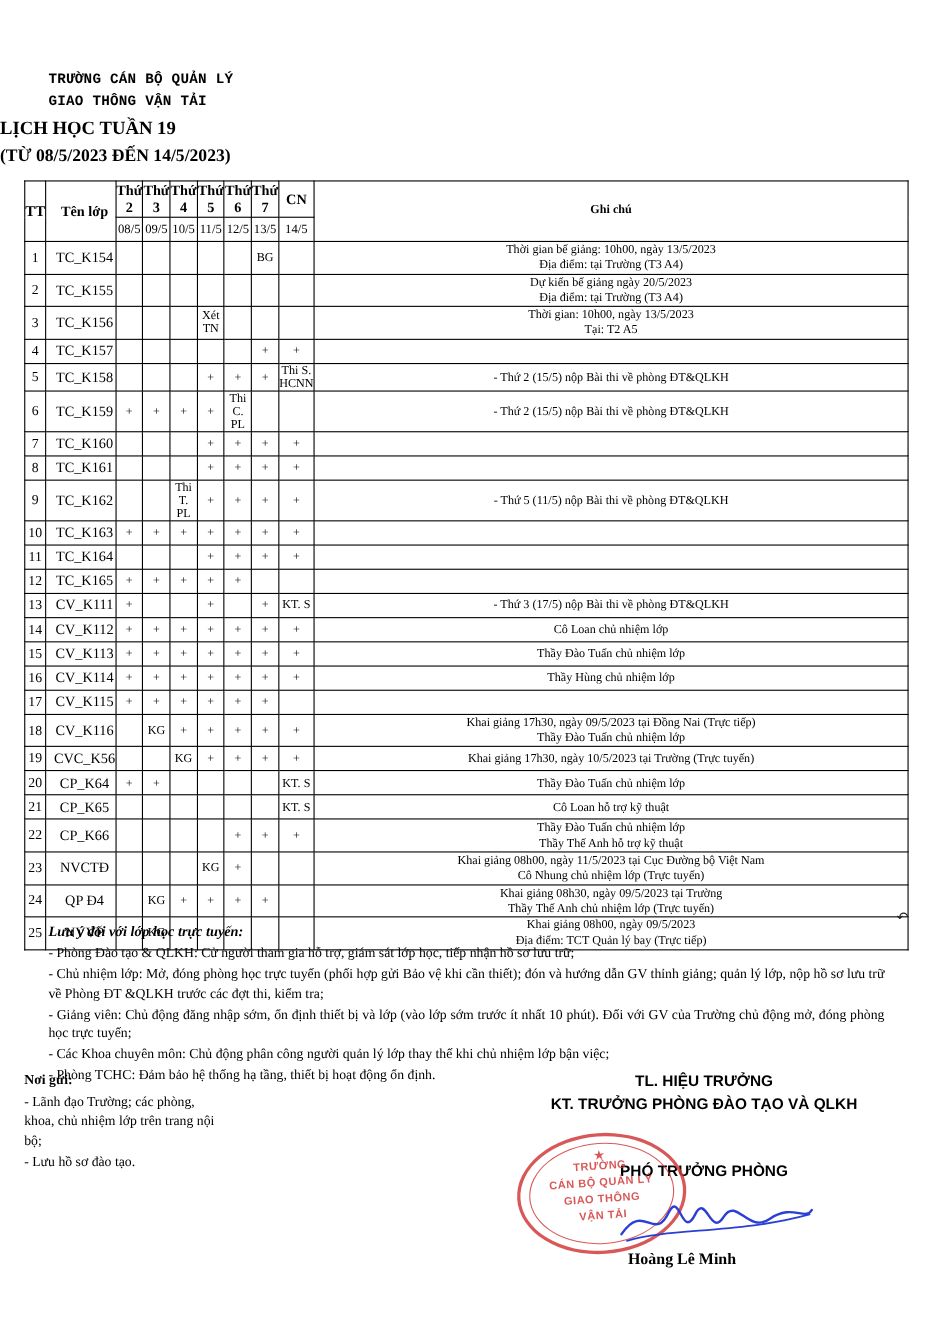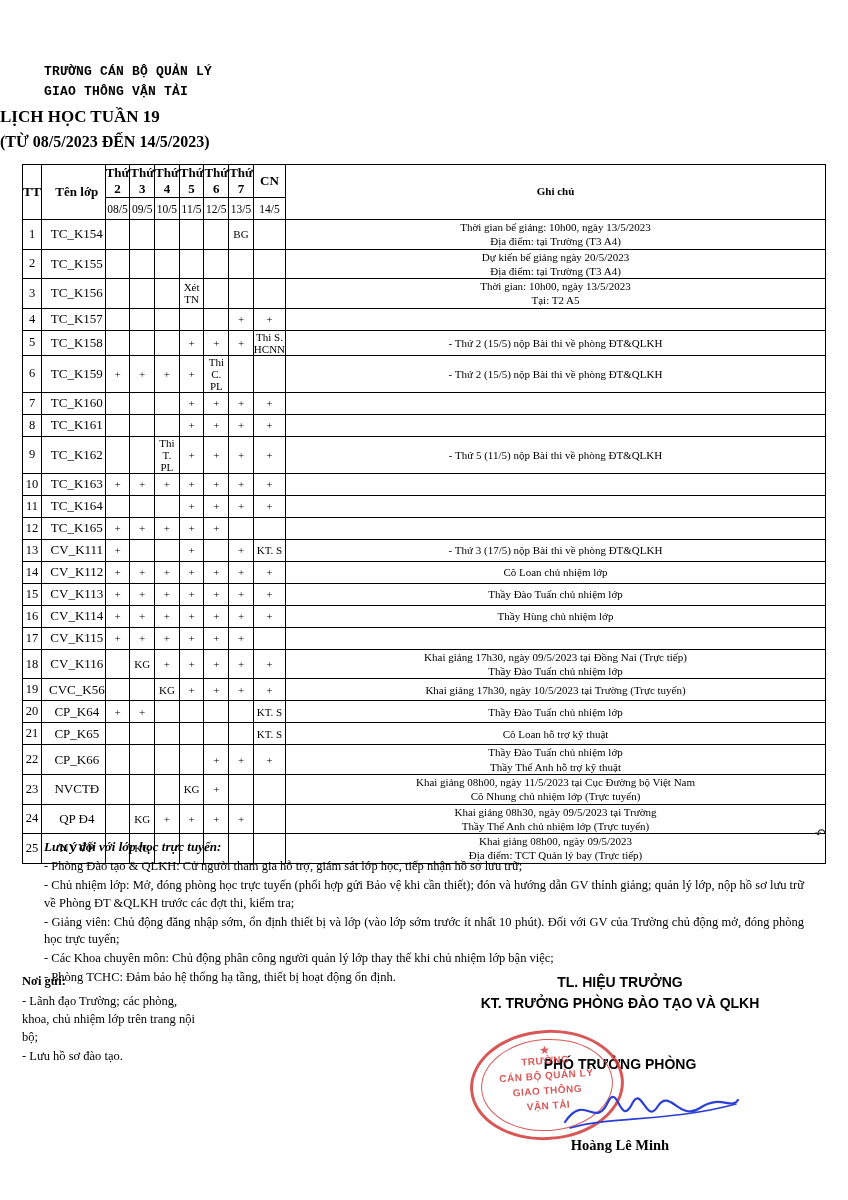--- a/index.html
+++ b/index.html
@@ -106,21 +106,21 @@
     position: absolute;
     left: 22px;
     top: 972px;
     width: 230px;
     font-size: 12.5px;
     line-height: 1.45;
   }
   .recipients .rec-title { font-weight: bold; margin-bottom: 2px; }
   .signature {
     position: absolute;
-    left: 440px;
+    left: 460px;
     top: 972px;
     width: 360px;
     text-align: center;
     font-family: "Liberation Sans", sans-serif;
     font-weight: bold;
     font-size: 14px;
     line-height: 1.5;
   }
   .signature .s1 { font-size: 14px; }
   .signature .s2 { font-size: 14px; }

